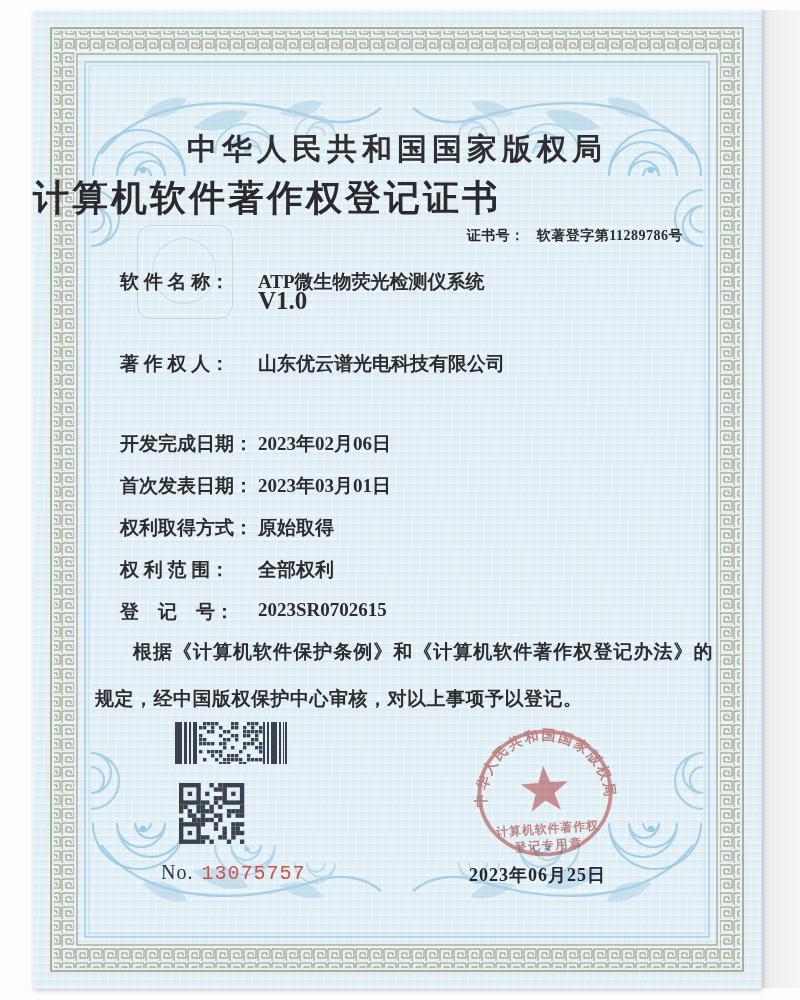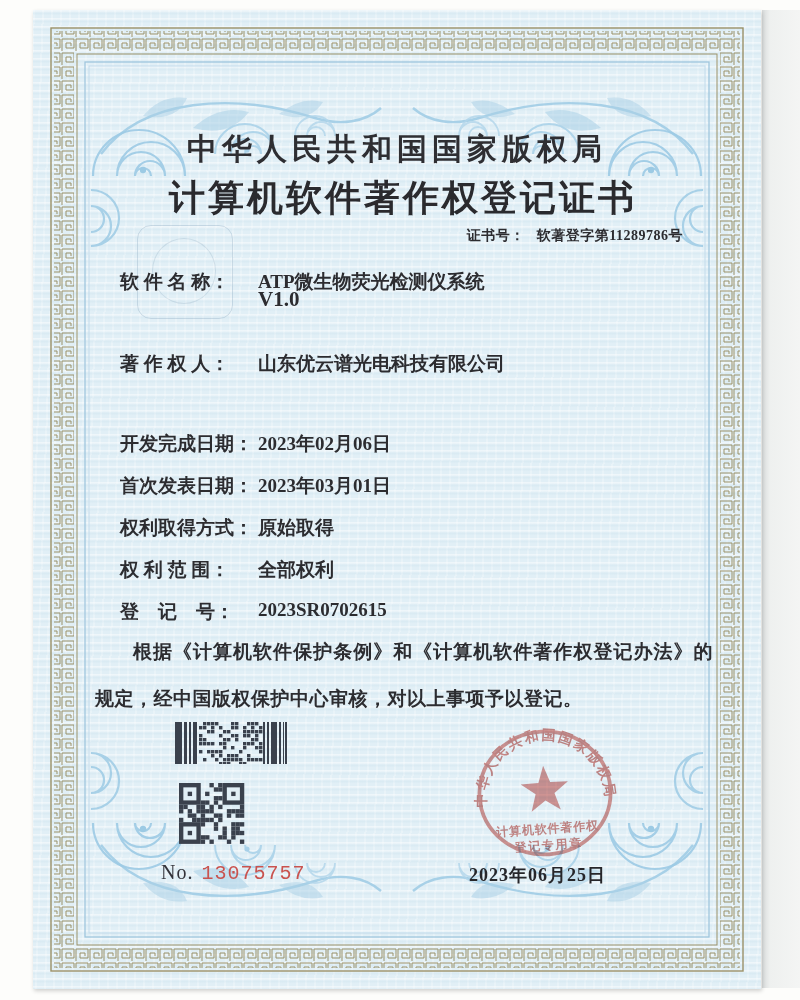--- a/index.html
+++ b/index.html
@@ -31,30 +31,30 @@
   }
   .watermark::after{
     content:"";position:absolute;left:14px;top:12px;width:62px;height:64px;
     border:1.5px solid rgba(140,168,192,.28);border-radius:50%;
   }
   .title{
     position:absolute;left:0;top:119px;width:100%;text-align:center;
     font-size:30px;font-weight:bold;letter-spacing:5px;color:#2e2e32;
   }
   .subtitle{
-    position:absolute;left:0;top:164px;width:100%;text-align:center;
-    font-size:36px;font-weight:bold;letter-spacing:3px;color:#2a2a2e;padding-left:12px;
+    position:absolute;left:0;top:164px;width:100%;text-align:left;
+    font-size:36px;font-weight:bold;letter-spacing:3px;color:#2a2a2e;
   }
   .certno{
     position:absolute;right:78px;top:217px;font-size:14px;font-weight:bold;letter-spacing:.5px;
   }
   .certno .lab{margin-right:12px;}
   .field{position:absolute;left:87px;font-size:19px;font-weight:bold;white-space:nowrap;margin-top:8px;}
   .field .val{position:absolute;left:138px;top:0;font-weight:bold;}
-  .val2{position:absolute;left:225px;top:277px;font-size:21px;font-weight:bold;}
+  .val2{position:absolute;left:225px;top:277px;font-size:25px;font-weight:bold;}
   .statement{
     position:absolute;left:62px;top:618px;width:618px;
     font-size:19px;font-weight:bold;line-height:47px;text-indent:2em;
     text-align:justify;letter-spacing:.5px;
   }
   .barcode{position:absolute;left:142px;top:712px;width:112px;height:42px;}
   .qrcode{position:absolute;left:146px;top:773px;width:67px;height:61px;}
   .serial{position:absolute;left:128px;top:851px;font-size:20px;text-align:right;}
   .serial .no{letter-spacing:1px;color:#33333a;}
   .serial .num{font-family:"Liberation Mono","DejaVu Sans Mono",monospace;color:var(--c-serial);margin-left:8px;letter-spacing:1px;}

